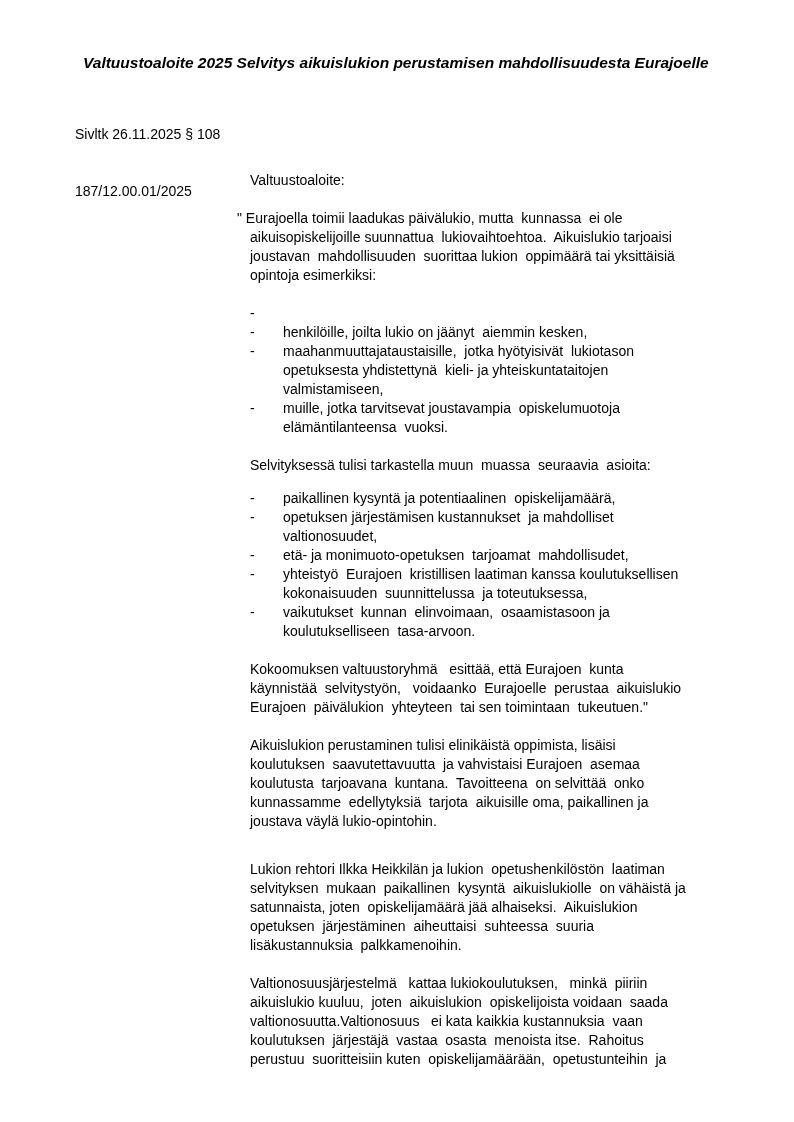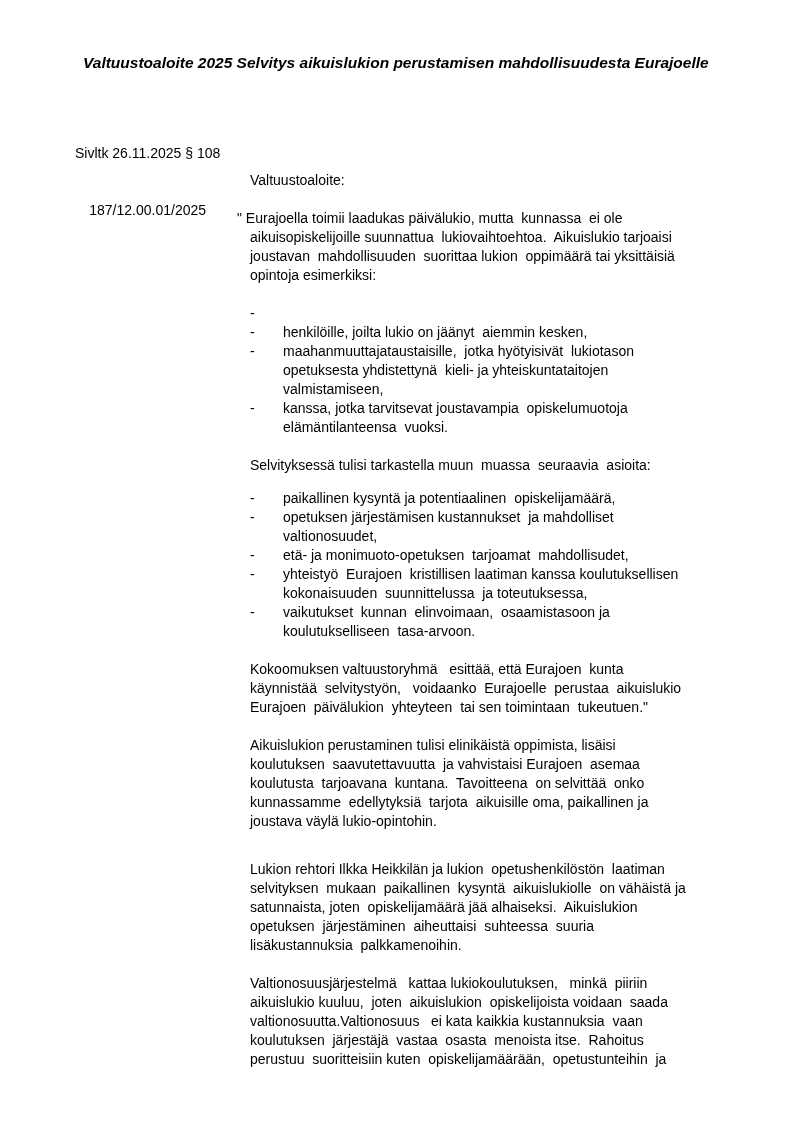--- a/index.html
+++ b/index.html
@@ -21,23 +21,22 @@
     margin: 8px;
     font-size: 15.5px;
     font-weight: bold;
     line-height: 19px;
     white-space: pre;
     font-style: italic;
   }
   .meta {
     position: absolute;
     left: 75px;
-    top: 106px;
+    top: 87px;
     white-space: pre;
-    text-align: center;
   }
   .body-col {
     position: absolute;
     left: 250px;
     top: 171px;
     width: 540px;
   }
   .body-col p {
     margin: 0 0 19px 0;
     white-space: pre;
@@ -79,21 +78,21 @@
         <span class="btext">henkilöille, joilta lukio on jäänyt  aiemmin kesken,</span>
       </div>
       <div class="bitem">
         <span class="dash">-</span>
         <span class="btext">maahanmuuttajataustaisille,  jotka hyötyisivät  lukiotason
 opetuksesta yhdistettynä  kieli- ja yhteiskuntataitojen
 valmistamiseen,</span>
       </div>
       <div class="bitem">
         <span class="dash">-</span>
-        <span class="btext">kanssa, jotka tarvitsevat joustavampia  opiskelumuotoja
+        <span class="btext">muille, jotka tarvitsevat joustavampia  opiskelumuotoja
 elämäntilanteensa  vuoksi.</span>
       </div>
     </div>
 
     <p style="margin-bottom:14px">Selvityksessä tulisi tarkastella muun  muassa  seuraavia  asioita:</p>
 
     <div class="blist">
       <div class="bitem">
         <span class="dash">-</span>
         <span class="btext">paikallinen kysyntä ja potentiaalinen  opiskelijamäärä,</span>

